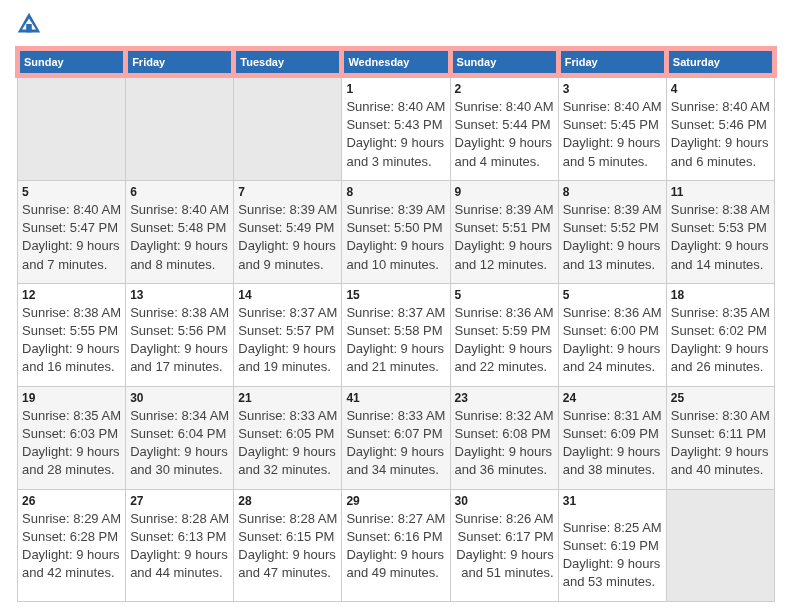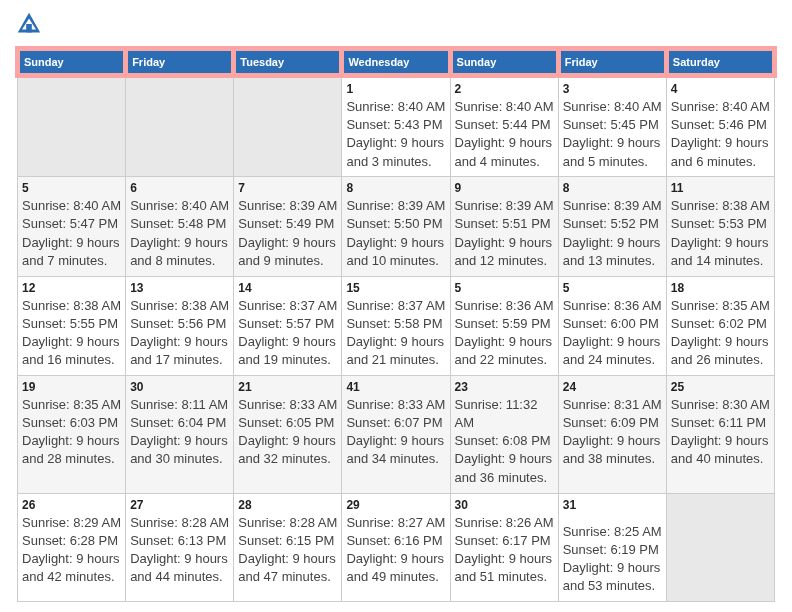--- a/index.html
+++ b/index.html
@@ -247,39 +247,39 @@
         </tr>
         <tr>
           <td>
             <div class="day-number">19</div>
             <div class="day-info" style="white-space: pre-line;">Sunrise: 8:35 AM
 Sunset: 6:03 PM
 Daylight: 9 hours and 28 minutes.</div>
           </td>
           <td>
             <div class="day-number">30</div>
-            <div class="day-info" style="white-space: pre-line;">Sunrise: 8:11 AM
+            <div class="day-info" style="white-space: pre-line;">Sunrise: 8:34 AM
 Sunset: 6:04 PM
 Daylight: 9 hours and 30 minutes.</div>
           </td>
           <td>
             <div class="day-number">21</div>
             <div class="day-info" style="white-space: pre-line;">Sunrise: 8:33 AM
 Sunset: 6:05 PM
 Daylight: 9 hours and 32 minutes.</div>
           </td>
           <td>
             <div class="day-number">41</div>
             <div class="day-info" style="white-space: pre-line;">Sunrise: 8:33 AM
 Sunset: 6:07 PM
 Daylight: 9 hours and 34 minutes.</div>
           </td>
           <td>
             <div class="day-number">23</div>
-            <div class="day-info" style="white-space: pre-line;">Sunrise: 11:32 AM
+            <div class="day-info" style="white-space: pre-line;">Sunrise: 8:32 AM
 Sunset: 6:08 PM
 Daylight: 9 hours and 36 minutes.</div>
           </td>
           <td>
             <div class="day-number">24</div>
             <div class="day-info" style="white-space: pre-line;">Sunrise: 8:31 AM
 Sunset: 6:09 PM
 Daylight: 9 hours and 38 minutes.</div>
           </td>
           <td>
@@ -309,21 +309,21 @@
 Daylight: 9 hours and 47 minutes.</div>
           </td>
           <td>
             <div class="day-number">29</div>
             <div class="day-info" style="white-space: pre-line;">Sunrise: 8:27 AM
 Sunset: 6:16 PM
 Daylight: 9 hours and 49 minutes.</div>
           </td>
           <td>
             <div class="day-number">30</div>
-            <div class="day-info" style="white-space: pre-line;">Sunrise: 8:26 AM
+            <div class="day-info" style="white-space: pre-line; text-align: right;">Sunrise: 8:26 AM
 Sunset: 6:17 PM
 Daylight: 9 hours and 51 minutes.</div>
           </td>
           <td>
             <div class="day-number">31</div>
             <div class="day-info" style="white-space: pre-line; margin-top: 11px;">Sunrise: 8:25 AM
 Sunset: 6:19 PM
 Daylight: 9 hours and 53 minutes.</div>
           </td>
           <td class="empty-cell"></td>

